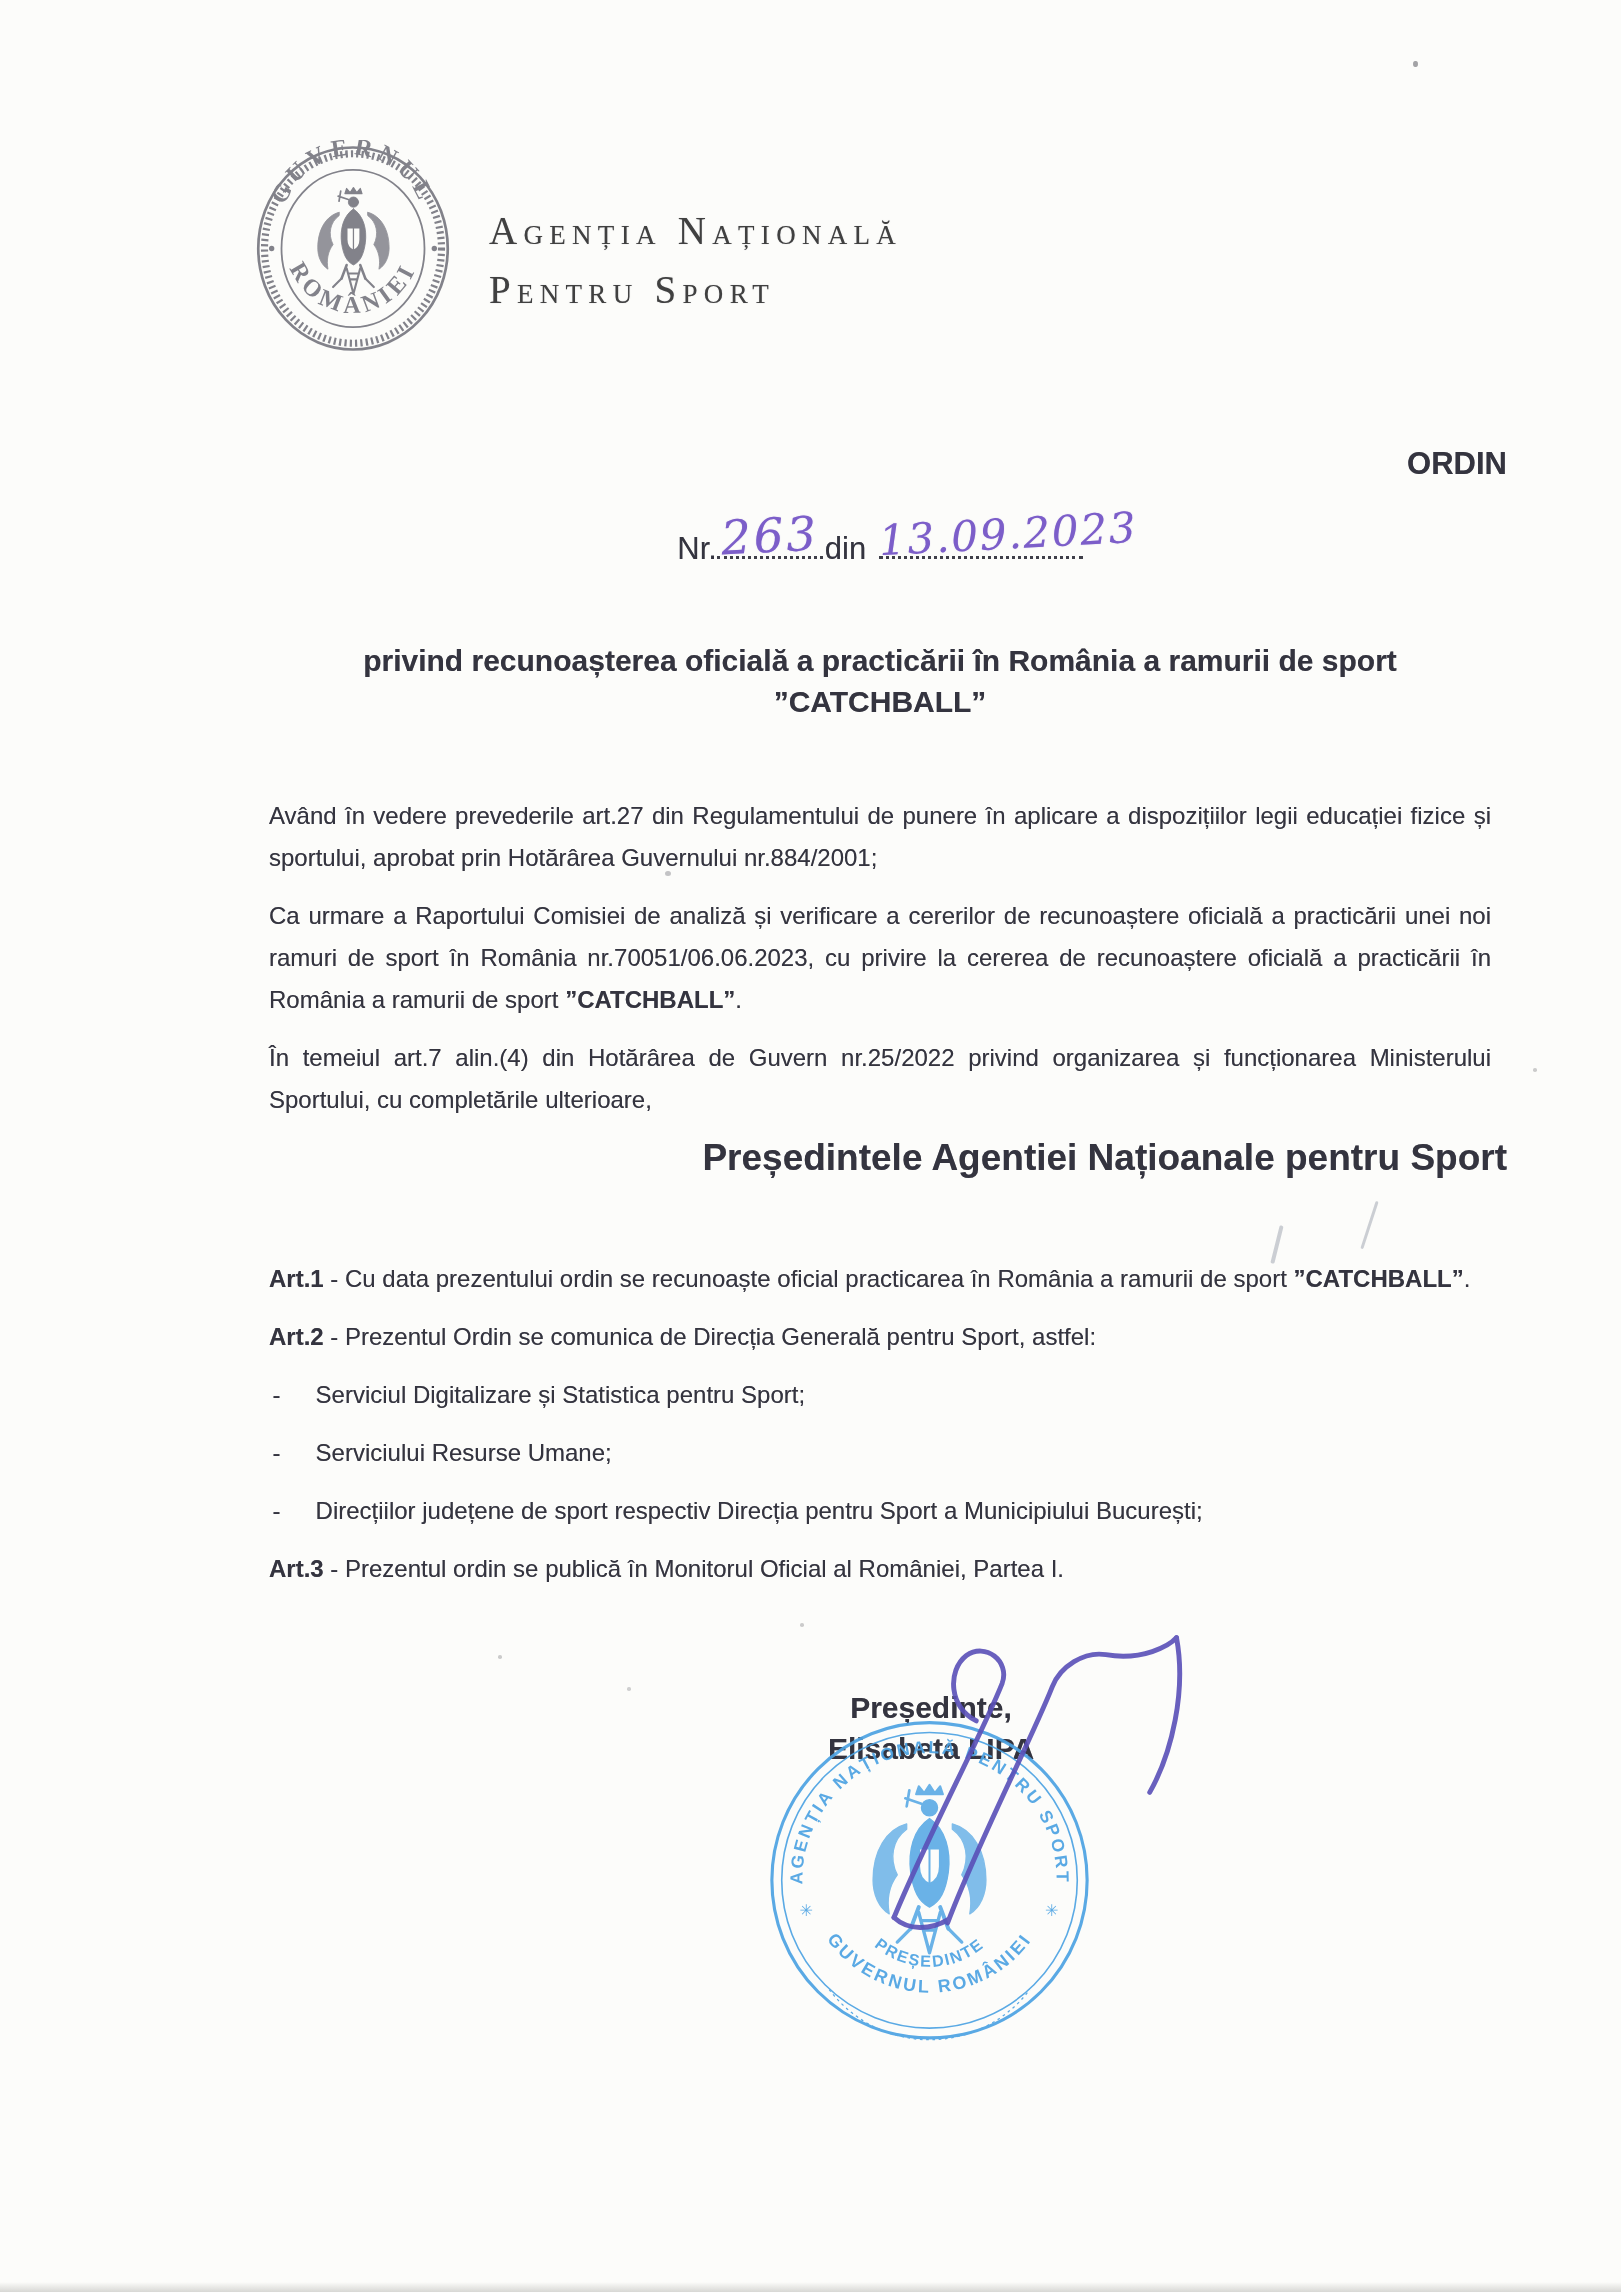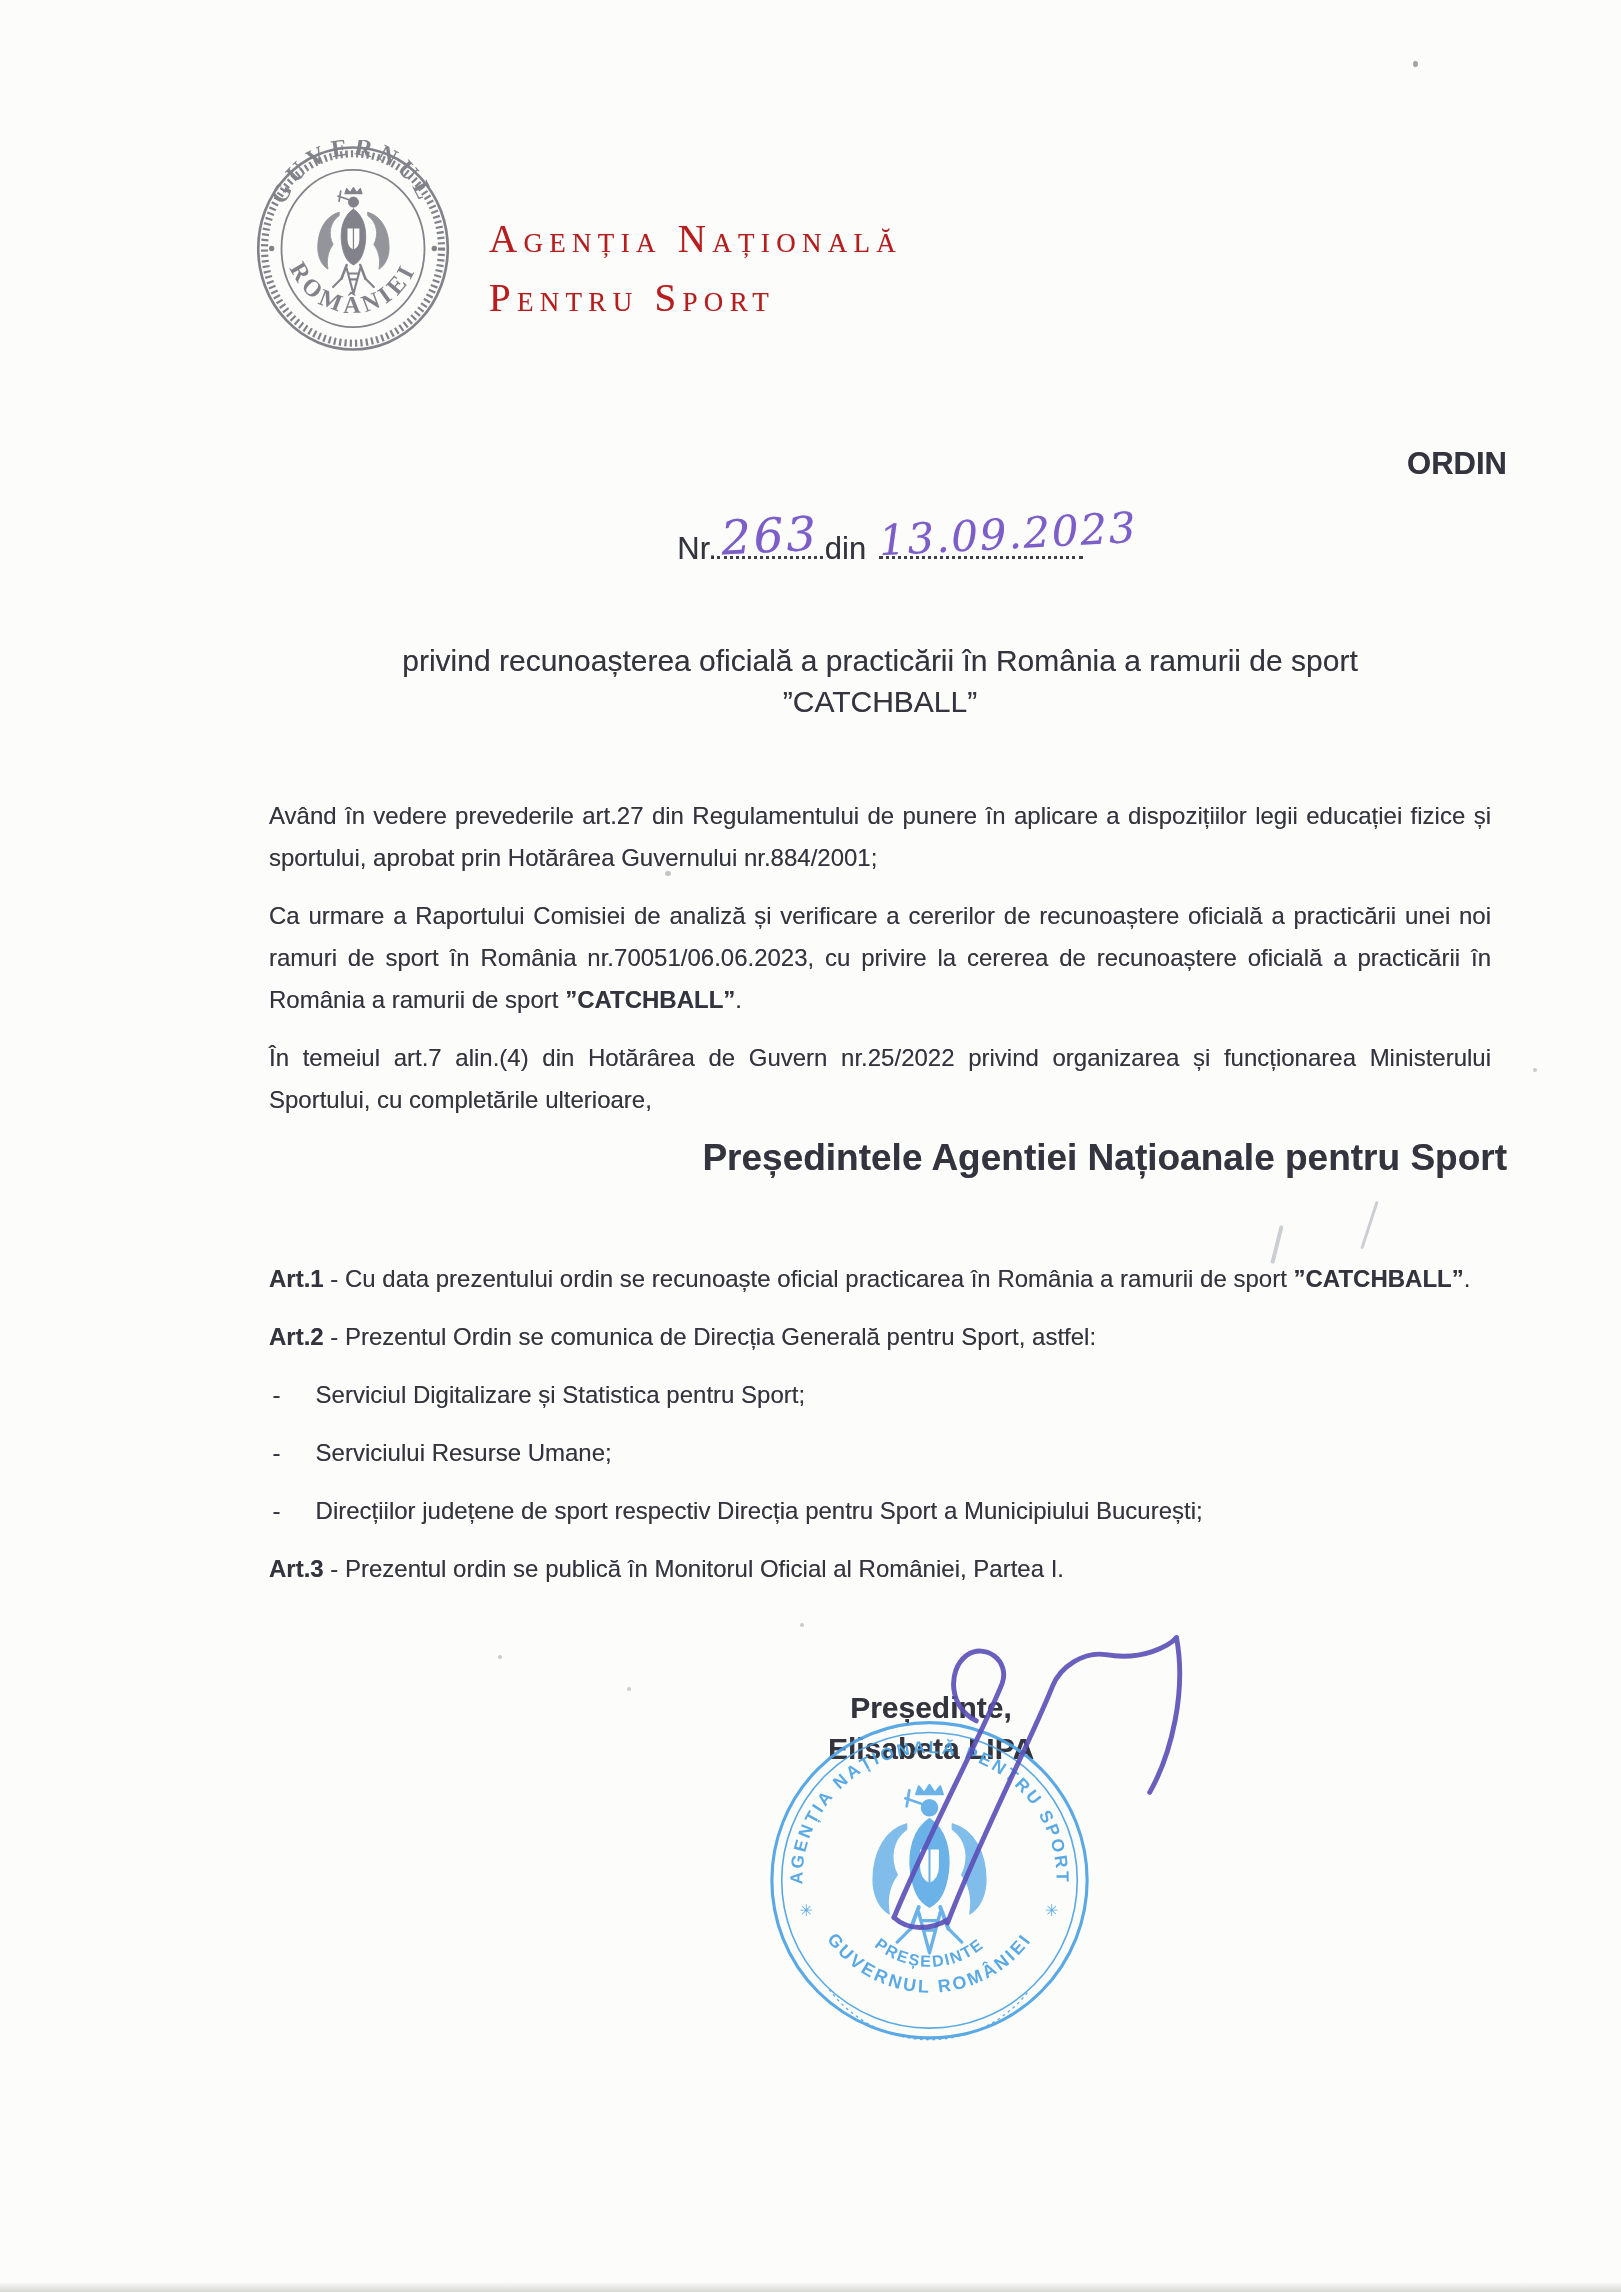--- a/index.html
+++ b/index.html
@@ -8,45 +8,45 @@
     background:#fcfcfa;
     font-family:"Liberation Sans", sans-serif;
     color:#34343f;
     overflow:hidden;
   }
   .doc-text{ text-shadow:0 0 0.6px rgba(52,52,64,.5); }
 
   
   .seal-logo{ position:absolute; left:252px; top:140px; width:202px; height:217px; filter:blur(0.4px); color:#82828a; }
   .agency-name{
-    position:absolute; left:489px; top:209px;
+    position:absolute; left:489px; top:201px;
     font-family:"Liberation Serif", serif;
     font-variant:small-caps;
     font-size:39px; line-height:59px; letter-spacing:6.3px;
-    color:#b91c1c; text-shadow:0 0 0.9px rgba(110,110,120,.5);
+    color:#404040; text-shadow:0 0 0.9px rgba(110,110,120,.5);
   }
 
   
   .content{ position:absolute; left:253px; top:430px; width:1254px; }
   .order-title{ margin:10.7px 0 0 0; text-align:right; font-weight:bold; font-size:31px; line-height:45px; }
   .nr-line{ margin:34px 0 0 0; text-align:center; font-size:31px; line-height:50px; white-space:nowrap; }
   .dotfield{ display:inline-block; position:relative; border-bottom:3.6px dotted #3f3f49; height:36px; vertical-align:baseline; }
   .dotfield.nr{ width:106px; }
   .dotfield.date{ width:204px; margin-left:12.5px; }
   .hand{
     position:absolute; left:0; bottom:-5.4px; width:100%; text-align:center;
     font-family:"DejaVu Serif", serif; font-style:italic;
     color:#7c5ec9; text-shadow:0 0 0.9px rgba(124,94,201,.55);
     transform:rotate(-3deg);
   }
   .hand.num{ font-size:47px; letter-spacing:2.7px; }
   .hand.date{ font-size:42px; letter-spacing:1.8px; }
   .din-label{ margin-left:1.8px; }
 
-  .subject{ margin:66px 0 0 0; text-align:center; font-weight:normal; font-size:30px; line-height:41px; }
+  .subject{ margin:66px 0 0 0; text-align:center; font-weight:bold; font-size:30px; line-height:41px; }
 
   .bodytext{ margin:73px 0 0 0; }
   .para{ margin:16px; font-size:24px; line-height:42px; text-align:justify; }
   .para .dash{ display:inline-block; width:43px; padding-left:3.6px; }
   .issuer{ margin:12.5px 0 0 0; text-align:right; font-weight:bold; font-size:37px; line-height:42px; }
   .articles{ margin:79px 0 0 0; }
 
   
   .sig-block{
     position:absolute; left:761px; top:1687px; width:340px;

